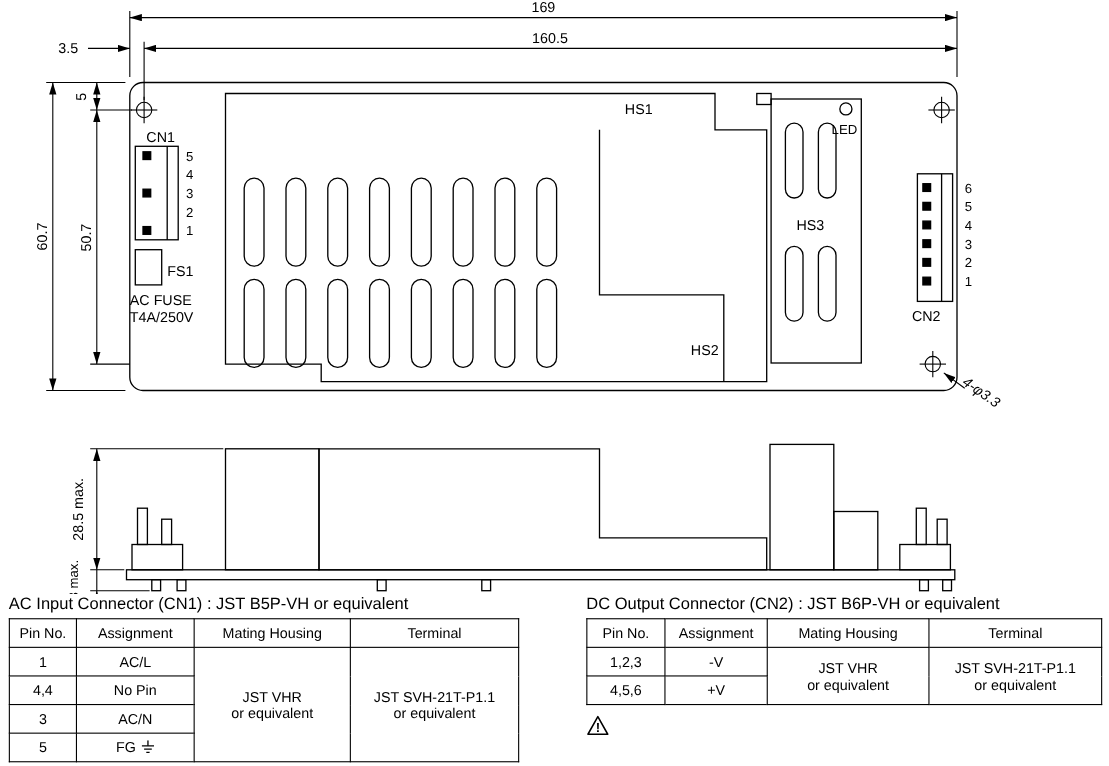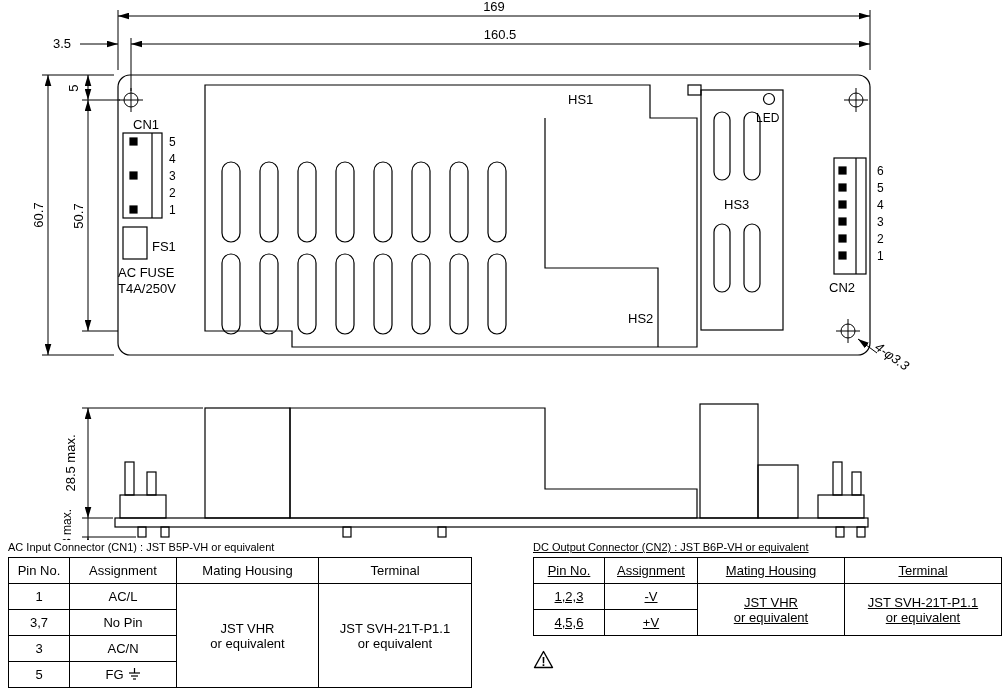--- a/index.html
+++ b/index.html
@@ -10,21 +10,21 @@
   }
   svg text { font-family:"Liberation Sans", sans-serif; fill:#000; }
   .dim  { font-size:13px; }
   .lbl  { font-size:13px; }
   .pin  { font-size:12px; }
   .small{ font-size:12px; }
 
   .drawing { position:absolute; left:0; top:0; }
 
   .conn-section { position:absolute; }
-  .tbl-title { font-size:11px; margin:0 0 4px 0; white-space:nowrap; }
+  .tbl-title { font-size:15px; margin:0 0 4px 0; white-space:nowrap; }
   table { border-collapse:collapse; background:#fff; table-layout:fixed;padding-left:34px; }
   th, td {
     border:1px solid #000; font-size:13px; font-weight:normal;
     text-align:center; vertical-align:middle; height:25px; padding:0 3px;
     overflow:hidden; white-space:nowrap;
   }
   .gnd { vertical-align:-1px; margin-left:4px; }
   .gnd line { stroke:#000; stroke-width:1.2; }
 
   .warning { position:absolute; display:flex; align-items:center; gap:7px; font-size:13px; white-space:nowrap; }
@@ -220,21 +220,21 @@
       <td rowspan="4" style="white-space:normal">
         <span>JST VHR</span><br>
         <span>or equivalent</span>
       </td>
       <td rowspan="4" style="white-space:normal">
         <span>JST SVH-21T-P1.1</span><br>
         <span>or equivalent</span>
       </td>
     </tr>
     <tr>
-      <td>3,7</td>
+      <td>4,4</td>
       <td>No Pin</td>
     </tr>
     <tr>
       <td>3</td>
       <td>AC/N</td>
     </tr>
     <tr>
       <td>5</td>
       <td>
         <span>FG</span><svg class="gnd" width="13" height="12" viewBox="0 0 13 12">
@@ -242,21 +242,21 @@
               <line x1="1" y1="5" x2="12" y2="5"></line>
               <line x1="3" y1="8" x2="10" y2="8"></line>
               <line x1="5" y1="11" x2="8" y2="11"></line>
             </svg>
       </td>
     </tr>
   </tbody>
     </table>
 </section>
 
-<section class="conn-section" style="left:533px; top:541px;text-decoration:underline;">
+<section class="conn-section" style="left:533px; top:541px;">
   <div class="tbl-title">DC Output Connector (CN2) : JST B6P-VH or equivalent</div>
   <table>
     <tbody>
         <tr>
       <th style="width:64px">Pin No.</th>
       <th style="width:86px">Assignment</th>
       <th style="width:140px">Mating Housing</th>
       <th style="width:150px">Terminal</th>
     </tr>
     <tr>

